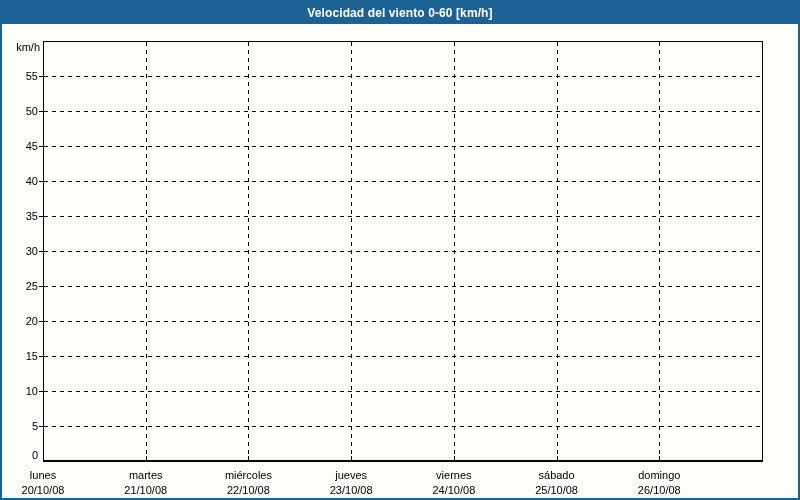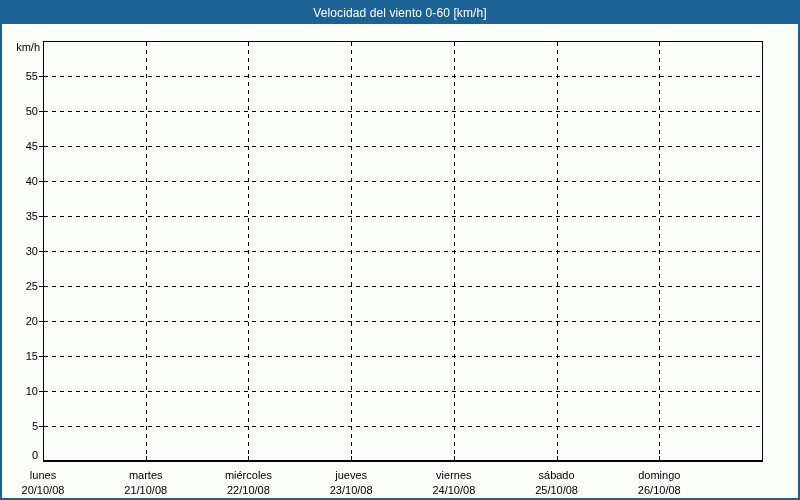--- a/index.html
+++ b/index.html
@@ -11,21 +11,21 @@
     background:#fcfef9;
     overflow:hidden;
     font-family:"Liberation Sans","DejaVu Sans",sans-serif;
   }
   .titlebar{
     position:absolute;left:0;top:0;right:0;height:22px;
     background:#1d6294;
     display:flex;align-items:center;justify-content:center;
   }
   .titlebar span{
-    color:#ffffff;font-size:12px;font-weight:normal;
+    color:#ffffff;font-size:12px;font-weight:bold;
     letter-spacing:0.1px;
   }
   svg.chart{position:absolute;left:0;top:0;}
   svg.chart text{
     font-family:"Liberation Sans","DejaVu Sans",sans-serif;
     font-size:11px;fill:#000000;
   }
 </style>
 </head>
 <body>

